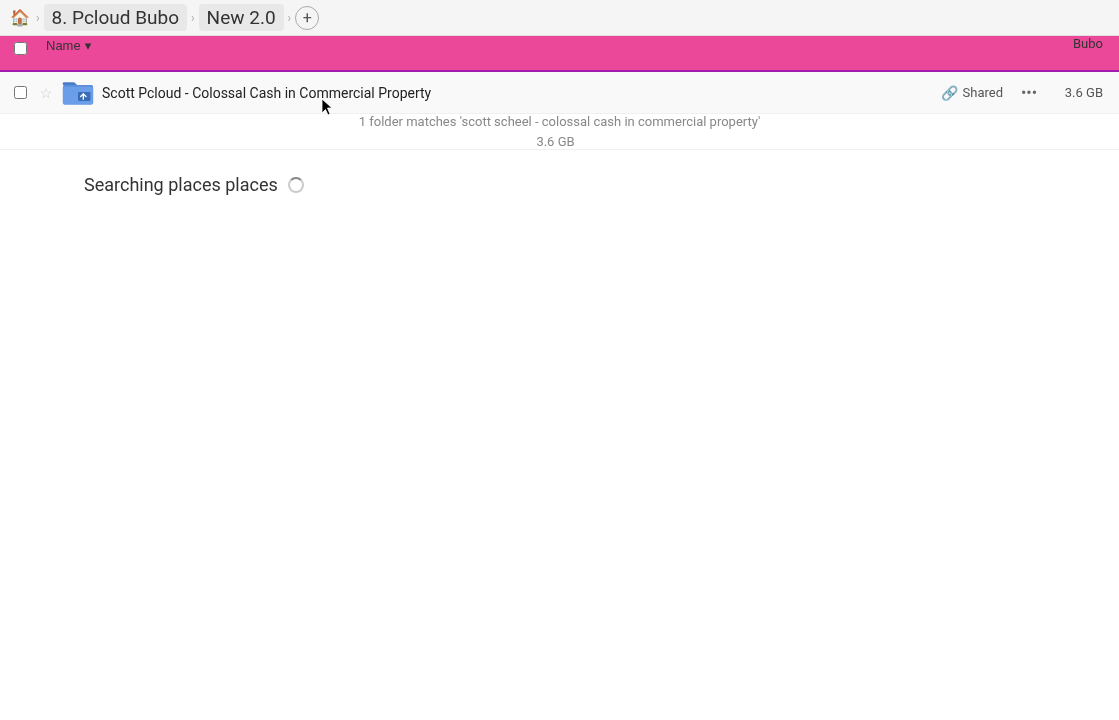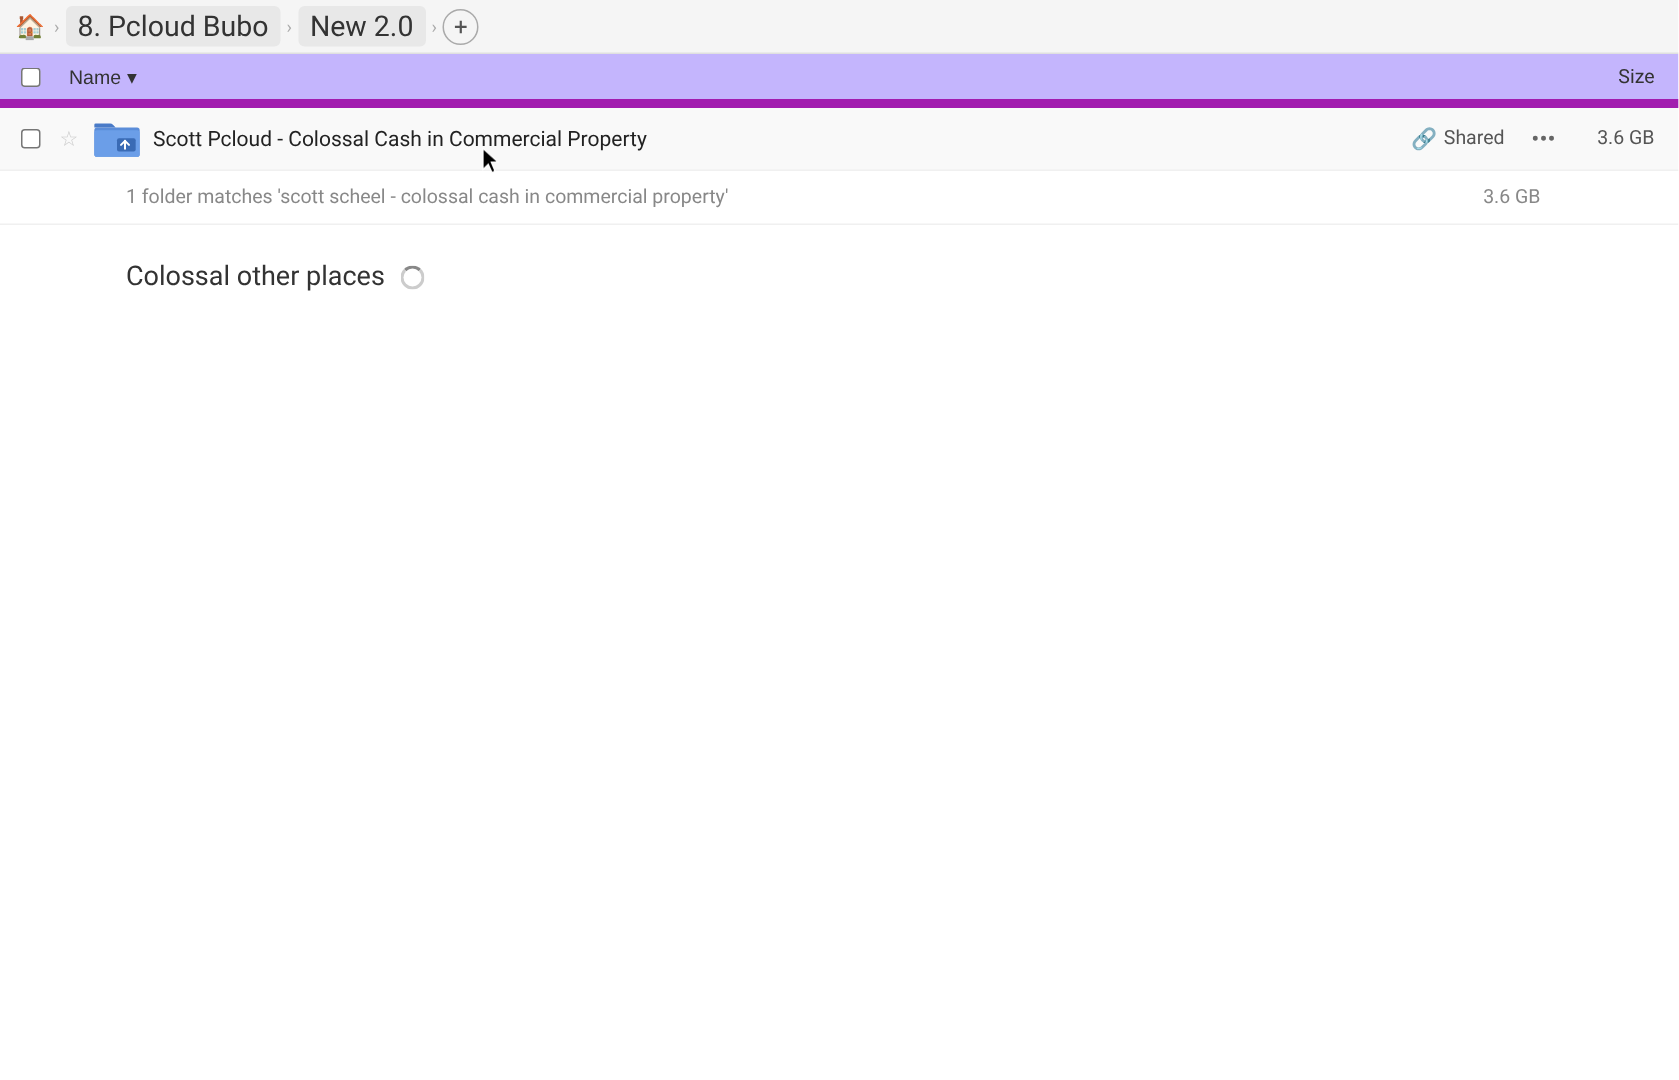--- a/index.html
+++ b/index.html
@@ -64,25 +64,25 @@
       border-radius: 50%;
       cursor: pointer;
       color: #555;
       font-size: 16px;
       line-height: 1;
     }
 
     
     .column-header {
       display: flex;
-      align-items: center;
+      align-items: flex-start;
       height: 36px;
       padding: 0 8px;
-      border-bottom: 6px solid #a21caf;
-      background: #c4b5fd;
+      border-bottom: 2px solid #a21caf;
+      background: #ec4899;
     }
 
     .column-header-checkbox {
       width: 24px;
       height: 24px;
       display: flex;
       align-items: center;
       justify-content: center;
       margin-right: 8px;
     }
@@ -205,20 +205,21 @@
     }
 
     
     .match-count-row {
       display: flex;
       align-items: center;
       height: 36px;
       padding: 0 84px;
       border-bottom: 1px solid #f0f0f0;
       background: #ffffff;
+      flex-direction: column;
     }
 
     .match-count-text {
       font-size: 13px;
       color: #888;
       flex: 1;
     }
 
     .match-count-size {
       font-size: 13px;
@@ -282,21 +283,21 @@
 </div>
 
 <div class="column-header">
   <div class="column-header-checkbox">
     <input type="checkbox" style="">
   </div>
   <button class="column-name-btn">
     <span>Name</span>
     <span>▾</span>
   </button>
-  <div class="column-size">Size</div>
+  <div class="column-size">Bubo</div>
 </div>
 
 <div class="file-row">
   <div class="file-row-checkbox">
     <input type="checkbox" style="">
   </div>
   <div class="file-star">☆</div>
   <div class="file-icon">
     <svg class="folder-icon-svg" viewBox="0 0 36 30" fill="none" xmlns="http://www.w3.org/2000/svg">
 
@@ -321,21 +322,21 @@
   </div>
   <div class="file-size">3.6 GB</div>
 </div>
 
 <div class="match-count-row">
   <div class="match-count-text">1 folder matches 'scott scheel - colossal cash in commercial property'</div>
   <div class="match-count-size">3.6 GB</div>
 </div>
 
 <div class="searching-section">
-  <span class="searching-text">Colossal other places</span>
+  <span class="searching-text">Searching places places</span>
   <div class="searching-spinner"></div>
 </div>
 
 <div class="cursor">
   <svg viewBox="0 0 20 20" fill="none" xmlns="http://www.w3.org/2000/svg">
     <path d="M4 2 L4 16 L7.5 12.5 L10 18 L12 17 L9.5 11 L14 11 Z" fill="black" stroke="white" stroke-width="0.8"></path>
   </svg>
 </div>
 
 </body></html>

